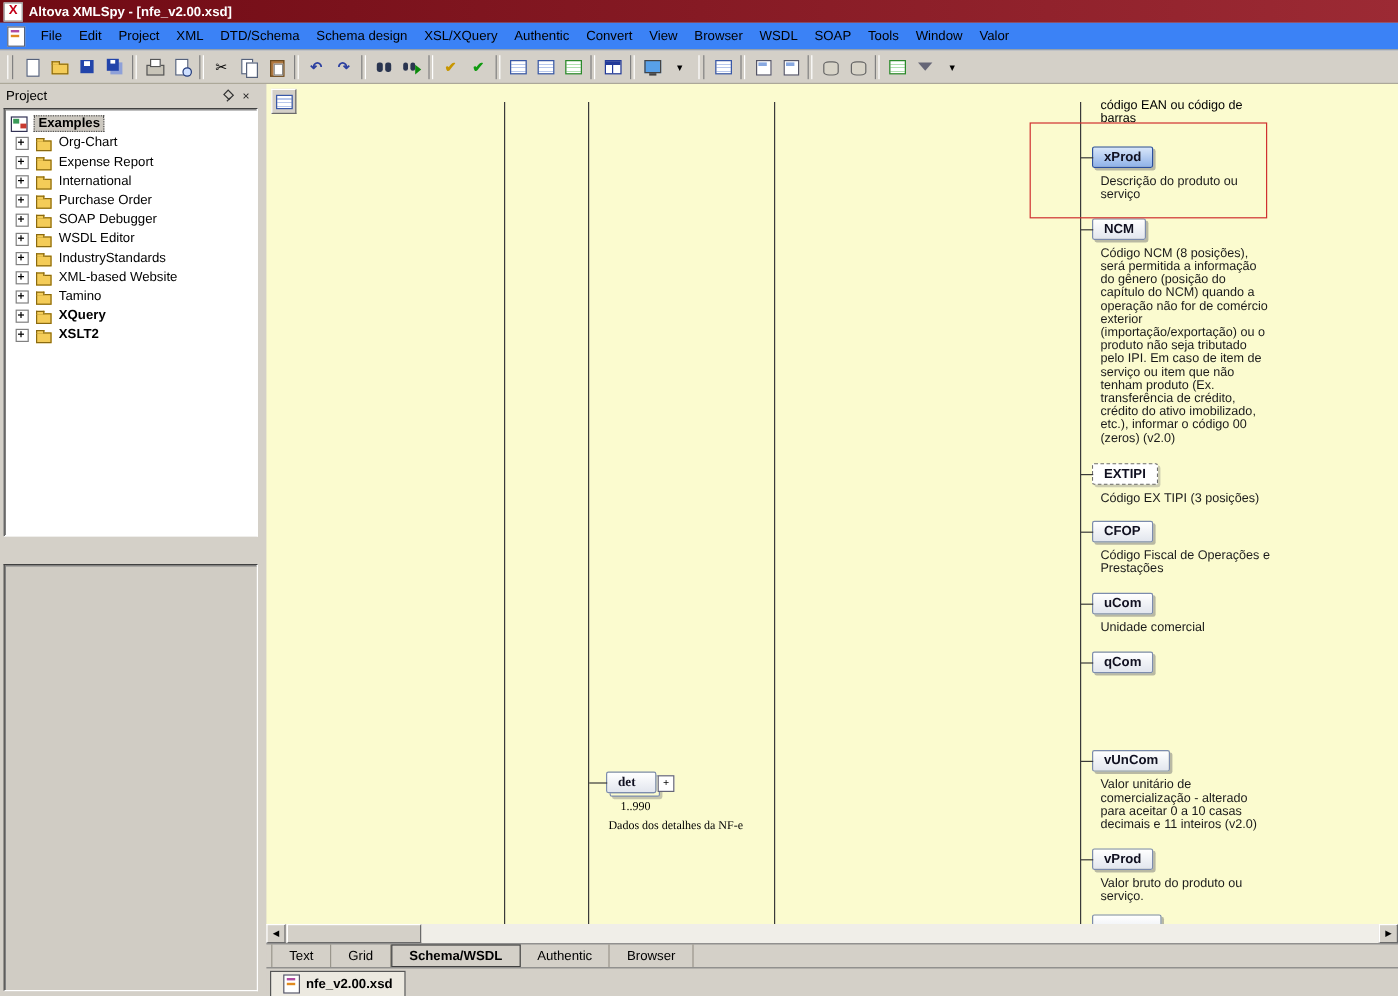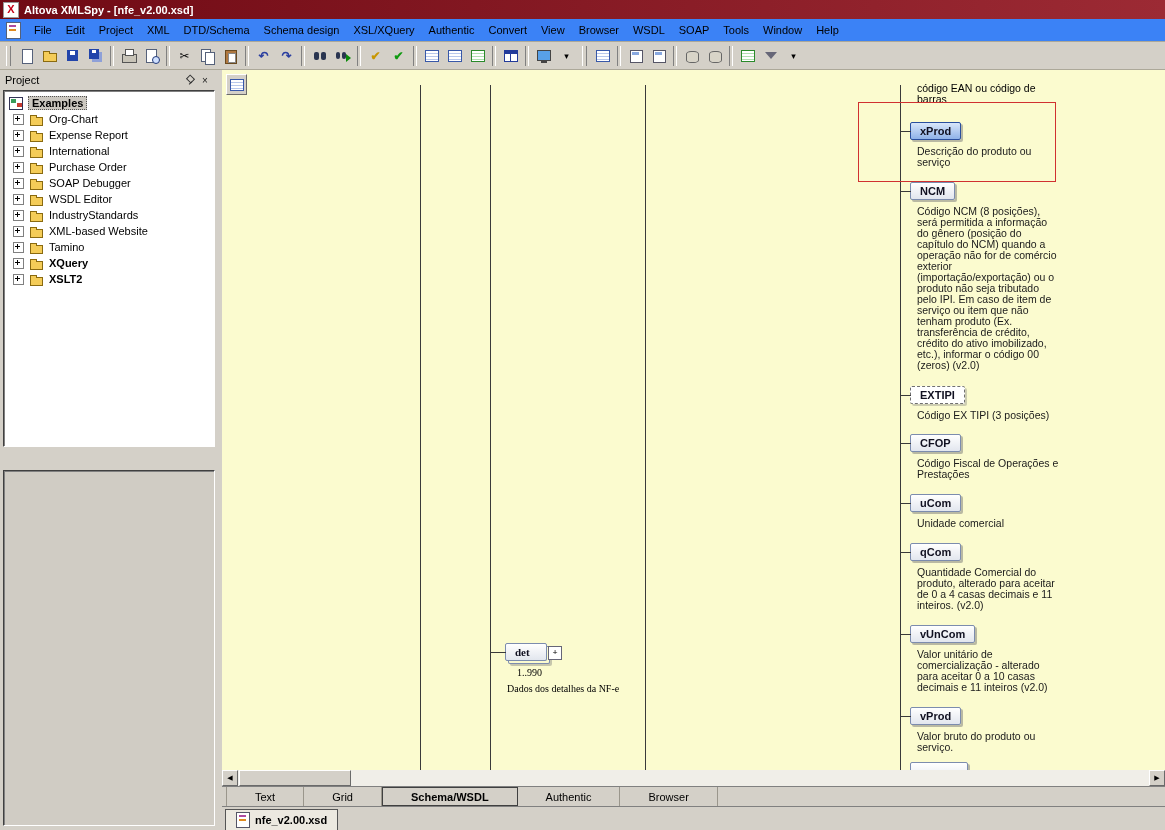--- a/index.html
+++ b/index.html
@@ -114,21 +114,21 @@
 
   
   .hscroll{position:absolute;left:222px;top:770px;width:943px;height:16px;background:#f0eee8;}
   .sbtn{position:absolute;top:0;width:16px;height:16px;background:#d4d0c8;border:1px solid;
     border-color:#fff #6a6a6a #6a6a6a #fff;display:flex;align-items:center;justify-content:center;
     font-size:7px;box-sizing:border-box;}
   .sthumb{position:absolute;left:17px;top:0;width:112px;height:16px;background:#d4d0c8;border:1px solid;
     border-color:#fff #6a6a6a #6a6a6a #fff;box-sizing:border-box;}
   .viewtabs{position:absolute;left:222px;top:786px;width:943px;height:20px;background:#d4d0c8;
     border-top:1px solid #808080;display:flex;align-items:stretch;padding-left:4px;box-sizing:border-box;}
-  .vtab{padding:0 28px;display:flex;align-items:center;border-right:1px solid #9a968c;white-space:nowrap;}
+  .vtab{padding:0 14px;display:flex;align-items:center;border-right:1px solid #9a968c;white-space:nowrap;}
   .vtab:first-child{border-left:1px solid #9a968c;}
   .vtab.active{font-weight:bold;border:1px solid #404040;}
   .filetabs{position:absolute;left:222px;top:806px;width:943px;height:24px;background:#d4d0c8;
     border-top:1px solid #808080;display:flex;align-items:flex-start;padding:2px 0 0 3px;box-sizing:border-box;}
   .ftab{display:flex;align-items:center;gap:5px;background:#ece9e0;border:1px solid #555;
     padding:2px 10px;font-weight:bold;white-space:nowrap;}
   .doc-ic{width:12px;height:14px;background:#fff;border:1px solid #556;position:relative;flex:none;}
   .doc-ic::after{content:"";position:absolute;left:2px;top:2px;width:7px;height:2px;background:#b04aa0;box-shadow:0 4px 0 #e08a20;}
 </style>
 </head>
@@ -151,21 +151,21 @@
     <span class="mi">Schema design</span>
     <span class="mi">XSL/XQuery</span>
     <span class="mi">Authentic</span>
     <span class="mi">Convert</span>
     <span class="mi">View</span>
     <span class="mi">Browser</span>
     <span class="mi">WSDL</span>
     <span class="mi">SOAP</span>
     <span class="mi">Tools</span>
     <span class="mi">Window</span>
-    <span class="mi">Help</span>
+    <span class="mi">Valor</span>
   </div>
 
   <div class="toolbar">
     <span class="grip"></span>
     <span class="tb">
         <span class="ic i-page"></span>
       </span>
     <span class="tb">
         <span class="ic i-folder"></span>
       </span>
@@ -383,21 +383,20 @@
       <div class="edoc">Unidade comercial</div>
     </div>
 
     <div class="node" style="top:364px;">
       <div class="ebox">CFOP</div>
       <div class="edoc">Código Fiscal de Operações e Prestações</div>
     </div>
 
     <div class="node" style="top:473px;">
       <div class="ebox">qCom</div>
-      <div class="edoc">Quantidade Comercial  do produto, alterado para aceitar de 0 a 4 casas decimais e 11 inteiros. (v2.0)</div>
     </div>
 
     <div class="node" style="top:555px;">
       <div class="ebox">vUnCom</div>
       <div class="edoc">Valor unitário de comercialização  - alterado para aceitar 0 a 10 casas decimais e 11 inteiros (v2.0)</div>
     </div>
 
     <div class="node" style="top:637px;">
       <div class="ebox">vProd</div>
       <div class="edoc">Valor bruto do produto ou serviço.</div>

